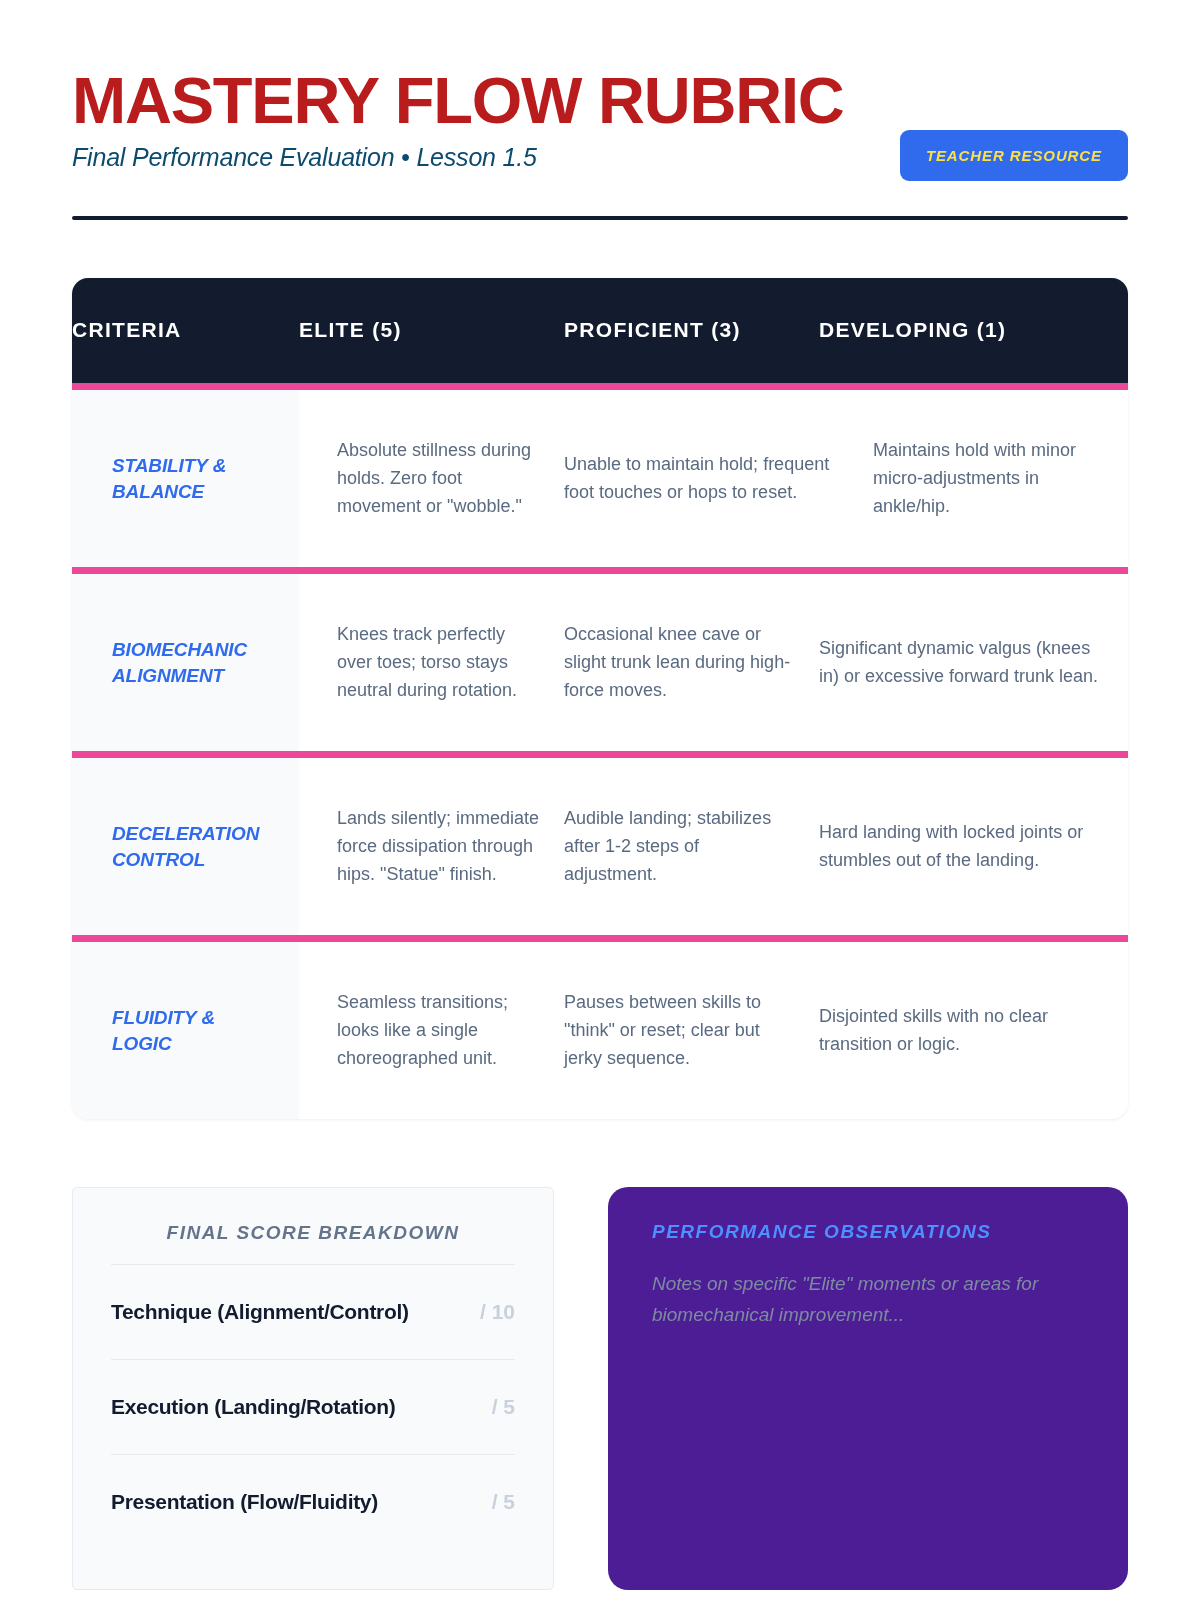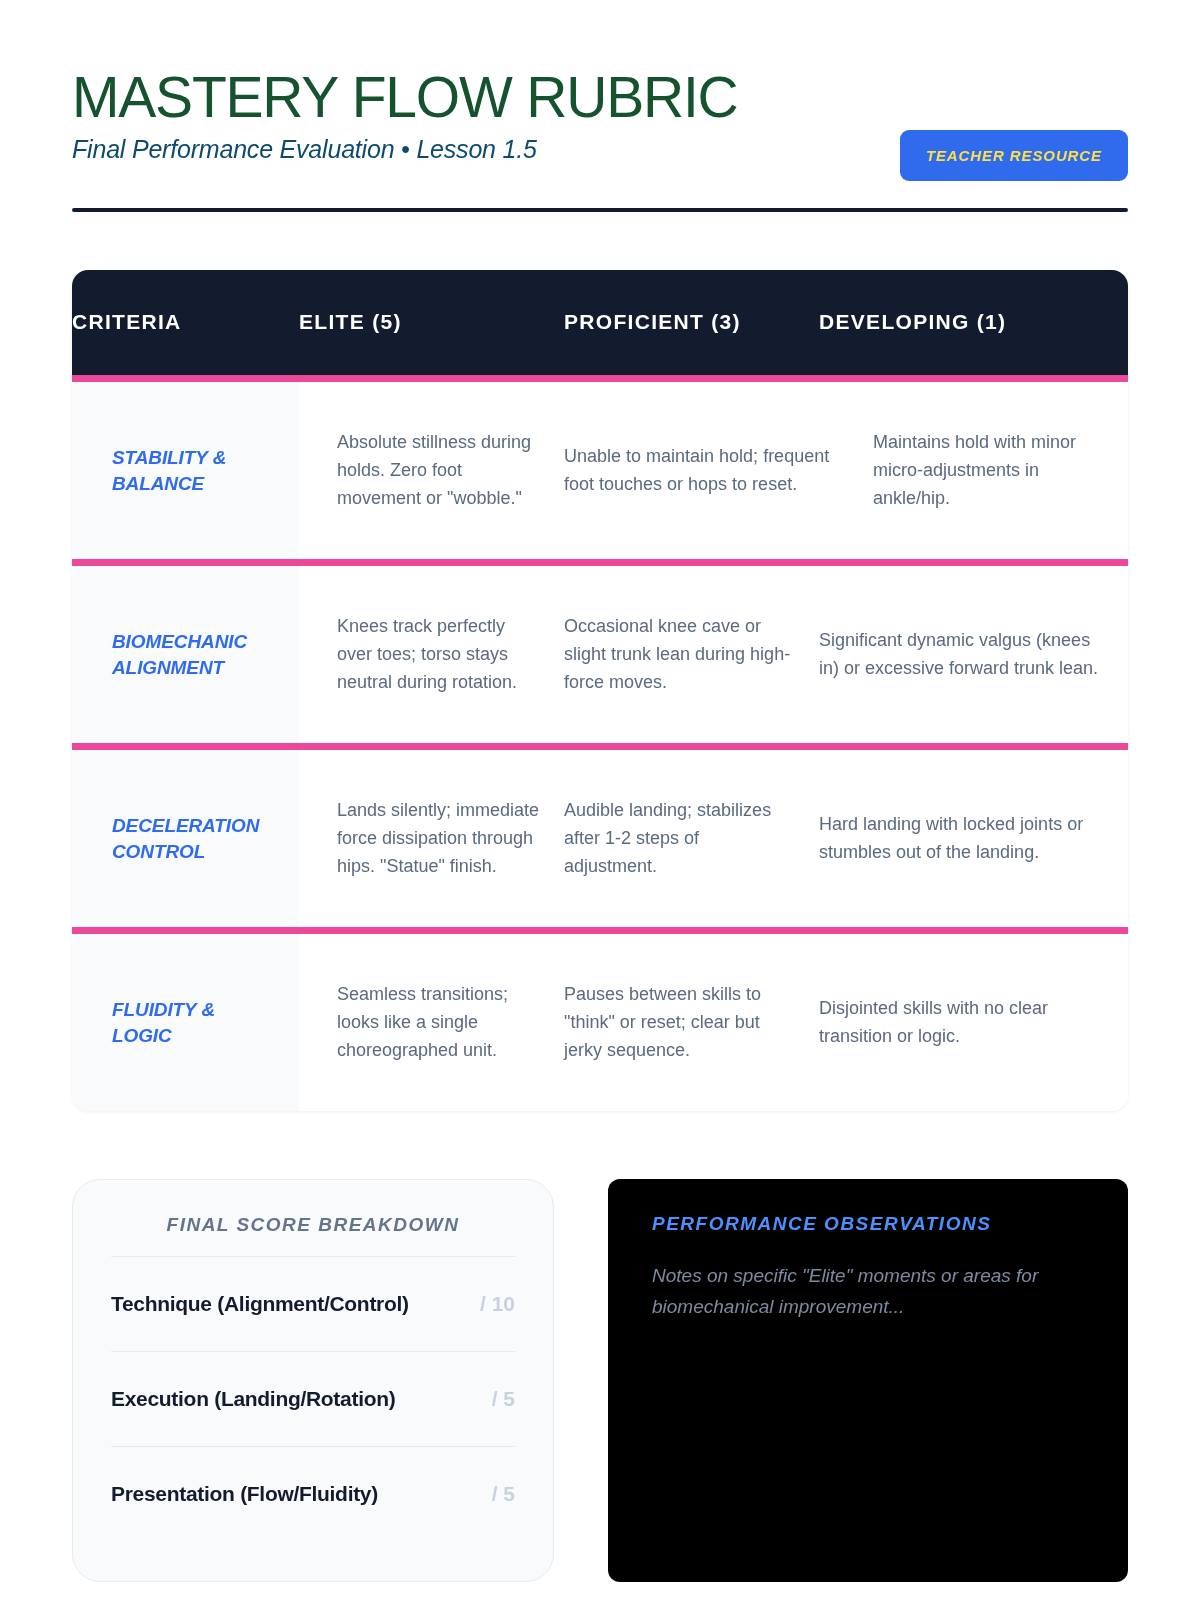--- a/index.html
+++ b/index.html
@@ -7,22 +7,22 @@
     width:1200px; height:1600px;
     background:#ffffff;
     font-family:"Liberation Sans", sans-serif;
     overflow:hidden;
   }
   .page { position:relative; width:1200px; height:1600px; padding:0 72px; }
 
   
   .header { padding-top:68px; position:relative; }
   .title {
-    font-size:57px; font-weight:normal; letter-spacing:-1.2px;
-    color:#14532d; line-height:1.02; text-transform:uppercase;
+    font-size:65px; font-weight:bold; letter-spacing:-1.2px;
+    color:#b91c1c; line-height:1.02; text-transform:uppercase;
   }
   .subtitle {
     margin-top:9px; font-size:25px; font-style:italic; font-weight:normal;
     color:#0c4a6e; letter-spacing:-0.2px;
   }
   .badge {
     position:absolute; right:0; top:130px;
     background:#2f6bec; color:#fde047;
     font-size:15px; font-weight:bold; font-style:italic;
     letter-spacing:0.9px; text-transform:uppercase;
@@ -60,38 +60,38 @@
     font-size:18px; color:#5a6a80; line-height:1.55; padding:18px 24px 18px 0;
   }
   .cell.a { width:265px; flex:none; padding-left:38px; }
   .cell.b { width:255px; flex:none; }
   .cell.c { flex:1; }
 
   
   .panels { display:flex; gap:54px; margin-top:68px; }
   .panel-score {
     width:482px; flex:none; background:#f8fafc;
-    border:1px solid #e6ebf2; border-radius:28px;
+    border:1px solid #e6ebf2; border-radius:5px;
     padding:34px 38px 40px; min-height:340px;
   }
   .panel-title {
     font-size:19px; font-weight:bold; font-style:italic;
     letter-spacing:1.5px; text-transform:uppercase;
     color:#64748b; text-align:center; margin-bottom:20px;
   }
   .score-row {
     display:flex; align-items:baseline; justify-content:space-between;
     gap:10px; padding:35px 0; border-top:1px solid #e6ebf2;
   }
   .score-row:first-of-type { border-top:none; }
   .score-label { font-size:21px; font-weight:bold; color:#131c2f; letter-spacing:-0.3px; }
   .score-max { font-size:21px; font-weight:bold; color:#c7d2de; white-space:nowrap; }
 
   .panel-notes {
-    flex:1; background:#000000; border-radius:12px;
+    flex:1; background:#4c1d95; border-radius:20px;
     padding:34px 44px 24px; min-height:340px;
   }
   .panel-notes .panel-title { color:#4d90ff; text-align:left; margin-bottom:26px; }
   .notes-placeholder {
     font-size:19px; font-style:italic; color:#7d8persist; color:#7d8ba0; line-height:1.6;
   }
 </style>
 </head>
 <body>
 

